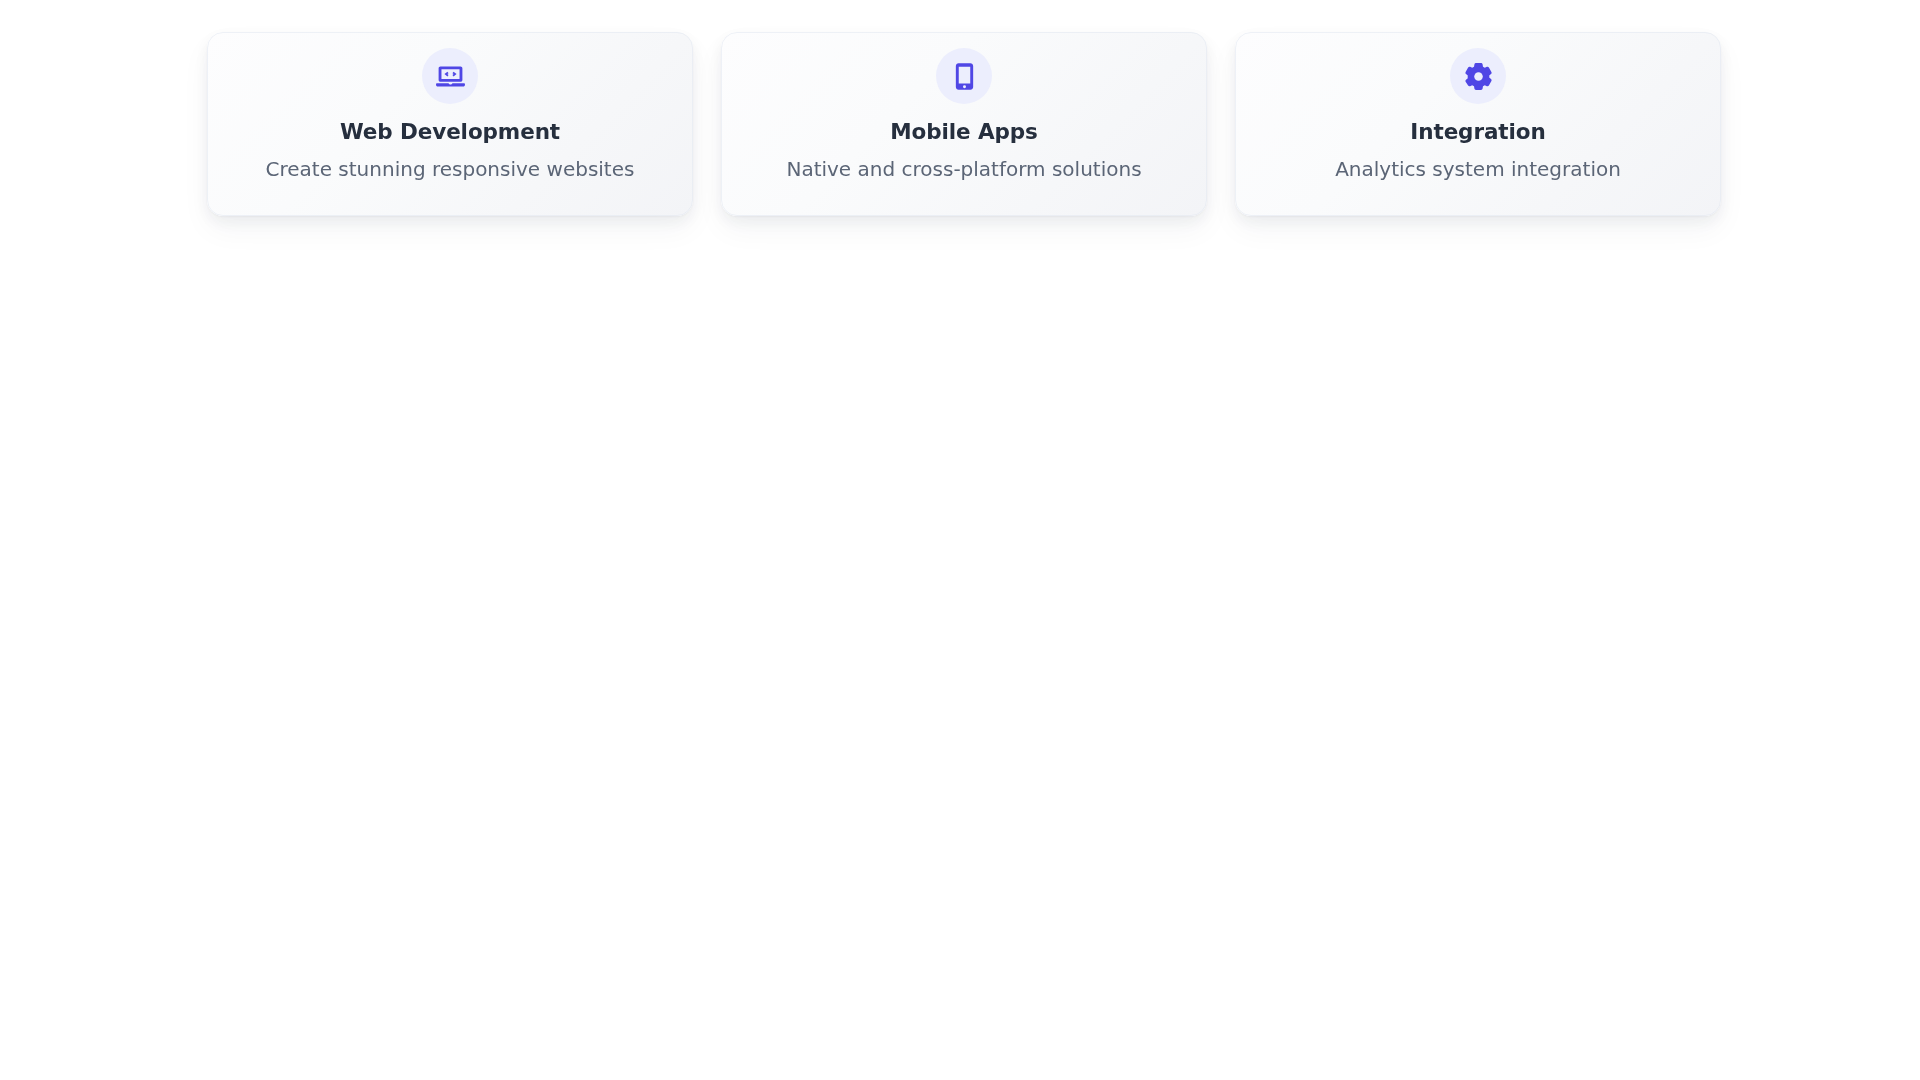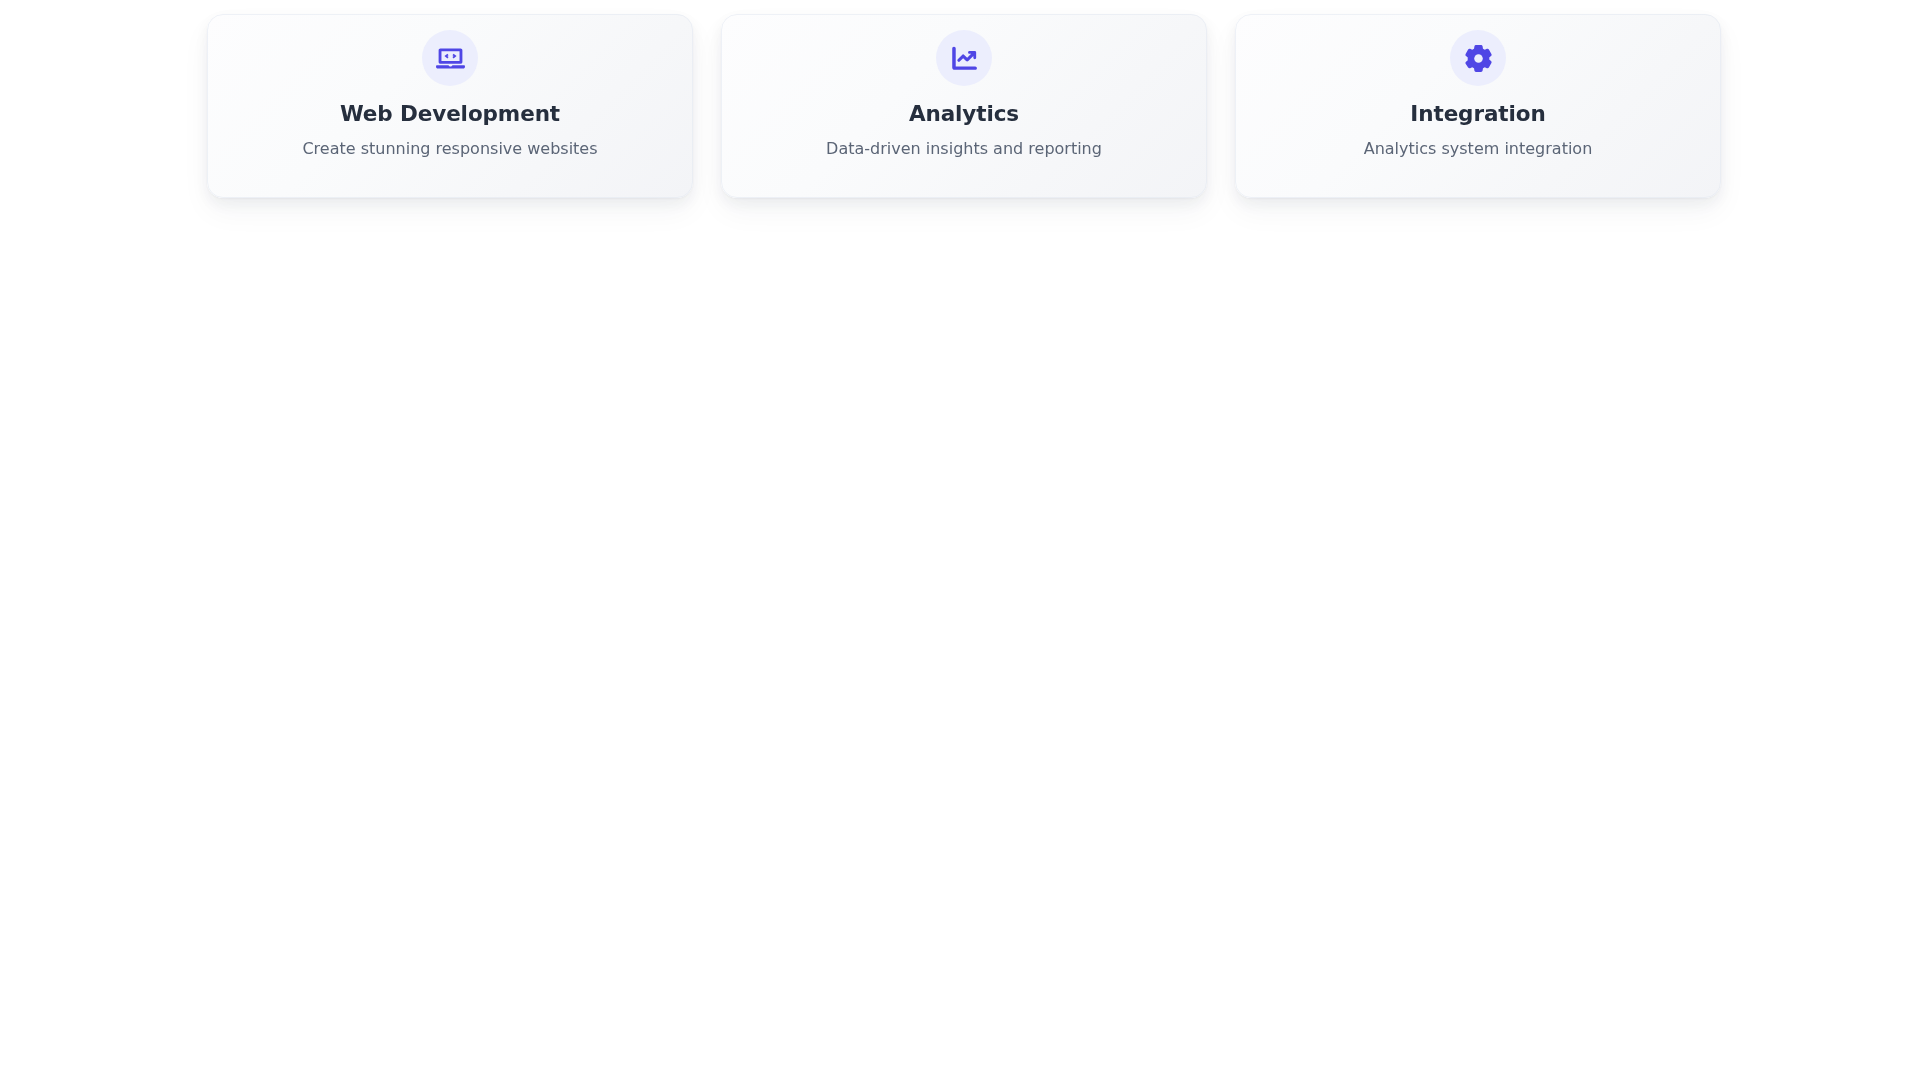--- a/index.html
+++ b/index.html
@@ -20,21 +20,21 @@
   .page {
     position: relative;
     width: 1920px;
     height: 1080px;
     background: #ffffff;
   }
 
   .card-grid {
     position: absolute;
     left: 207px;
-    top: 14px;
+    top: 32px;
     width: 1506px;
     display: grid;
     grid-template-columns: repeat(3, 486px);
     grid-template-rows: repeat(2, 184px);
     column-gap: 24px;
     row-gap: 24px;
     gap: 28px;
   }
 
   .service-card {
@@ -87,21 +87,21 @@
     font-size: 21.5px;
     font-weight: 700;
     color: #262f3e;
     letter-spacing: -0.1px;
     line-height: 1;
     text-align: center;
     margin-bottom: 16px;
   }
 
   .card-desc {
-    font-size: 16px;
+    font-size: 20px;
     font-weight: 400;
     color: #5b6576;
     line-height: 1;
     text-align: center;
   }
 </style>
 </head>
 <body>
 
 <div class="page">
@@ -114,34 +114,33 @@
             <path d="M4.2 4.2h15.6c.77 0 1.4.63 1.4 1.4v9.1c0 .77-.63 1.4-1.4 1.4H4.2c-.77 0-1.4-.63-1.4-1.4V5.6c0-.77.63-1.4 1.4-1.4zm.8 2.2v7.5h14V6.4H5z"></path>
             <path d="M9.65 8.35 7.3 10.15l2.35 1.8.85-1.1-.95-.7.95-.7-.85-1.1zm4.7 0-.85 1.1.95.7-.95.7.85 1.1 2.35-1.8-2.35-1.8z"></path>
             <path d="M1.4 17.3h9.05c.18.48.62.8 1.12.8h.86c.5 0 .94-.32 1.12-.8h9.05c.33 0 .6.3.6.67v.46c0 .76-.58 1.37-1.3 1.37H2.1c-.72 0-1.3-.61-1.3-1.37v-.46c0-.37.27-.67.6-.67z"></path>
           </svg>
         </span>
       </div>
       <div class="card-title">Web Development</div>
       <div class="card-desc">Create stunning responsive websites</div>
     </div>
 
-
-
     <div class="service-card">
       <div class="icon-badge">
         <span>
           <svg viewBox="0 0 24 24" aria-hidden="true">
-            <path d="M3.9 2.9c.72 0 1.3.58 1.3 1.3v14h15.1c.72 0 1.3.58 1.3 1.3s-.58 1.3-1.3 1.3H4.3c-1.0 0-1.8-.8-1.8-1.8V4.2c0-.72.58-1.3 1.3-1.3z"></path>
-            <path d="M19.9 6.2h-4.05c-.6 0-1.08.49-1.08 1.09s.48 1.08 1.08 1.08h1.3l-3.08 3.1-2.27-2.27a1.2 1.2 0 0 0-1.7 0l-3.3 3.3a1.2 1.2 0 0 0 1.7 1.7l2.45-2.45 2.27 2.27c.47.47 1.23.47 1.7 0l3.93-3.95v1.34c0 .6.49 1.08 1.09 1.08s1.08-.48 1.08-1.08V7.29c0-.6-.49-1.09-1.09-1.09z"></path>
+            <path d="M7.4 1.8h9.2c1.16 0 2.1.94 2.1 2.1v16.2c0 1.16-.94 2.1-2.1 2.1H7.4c-1.16 0-2.1-.94-2.1-2.1V3.9c0-1.16.94-2.1 2.1-2.1zm.15 2.6v13.1h8.9V4.4h-8.9zM12 18.7a1.15 1.15 0 1 0 0 2.3 1.15 1.15 0 0 0 0-2.3z"></path>
           </svg>
         </span>
       </div>
-      <div class="card-title">Analytics</div>
-      <div class="card-desc">Data-driven insights and reporting</div>
+      <div class="card-title">Mobile Apps</div>
+      <div class="card-desc">Native and cross-platform solutions</div>
     </div>
+
+
 
 
     <div class="service-card">
       <div class="icon-badge">
         <span>
           <svg viewBox="0 0 24 24" aria-hidden="true">
             <path d="M10.05 1.6h3.9c.62 0 1.14.45 1.24 1.06l.28 1.72c.5.2.97.47 1.4.79l1.63-.63a1.26 1.26 0 0 1 1.54.55l1.95 3.38c.31.54.18 1.23-.31 1.61l-1.37 1.07c.04.28.06.56.06.85s-.02.57-.06.85l1.37 1.07c.49.38.62 1.07.31 1.61l-1.95 3.38c-.31.54-.97.76-1.54.55l-1.63-.63c-.43.32-.9.59-1.4.79l-.28 1.72c-.1.61-.62 1.06-1.24 1.06h-3.9c-.62 0-1.14-.45-1.24-1.06l-.28-1.72c-.5-.2-.97-.47-1.4-.79l-1.63.63c-.57.21-1.23-.01-1.54-.55L2.02 16.1a1.26 1.26 0 0 1 .31-1.61l1.37-1.07A7.2 7.2 0 0 1 3.64 12c0-.29.02-.57.06-.85l-1.37-1.07a1.26 1.26 0 0 1-.31-1.61l1.95-3.38c.31-.54.97-.76 1.54-.55l1.63.63c.43-.32.9-.59 1.4-.79l.28-1.72A1.26 1.26 0 0 1 10.05 1.6z"></path>
             <circle cx="12" cy="12" r="3.3" fill="#eceefd"></circle>
           </svg>
         </span>

